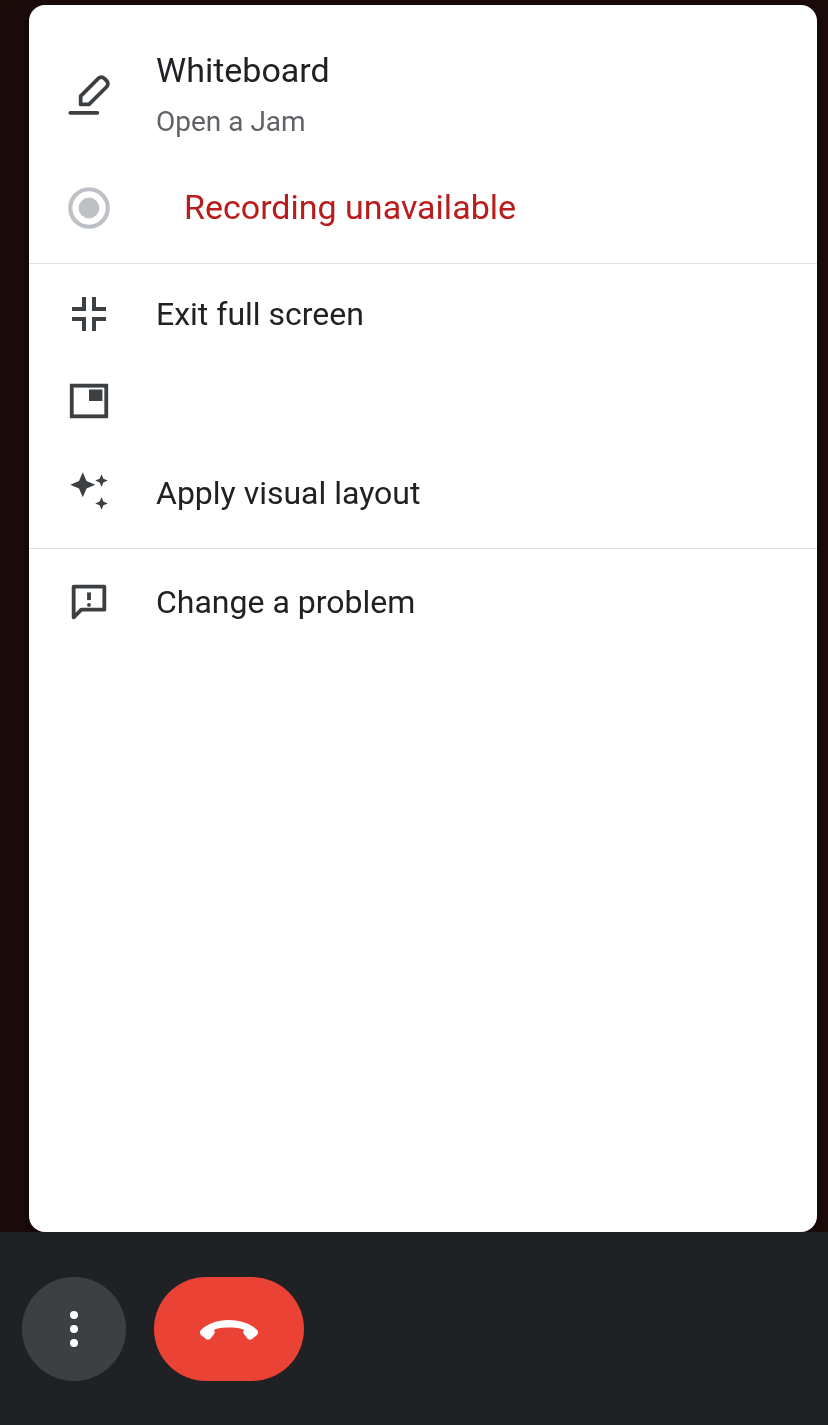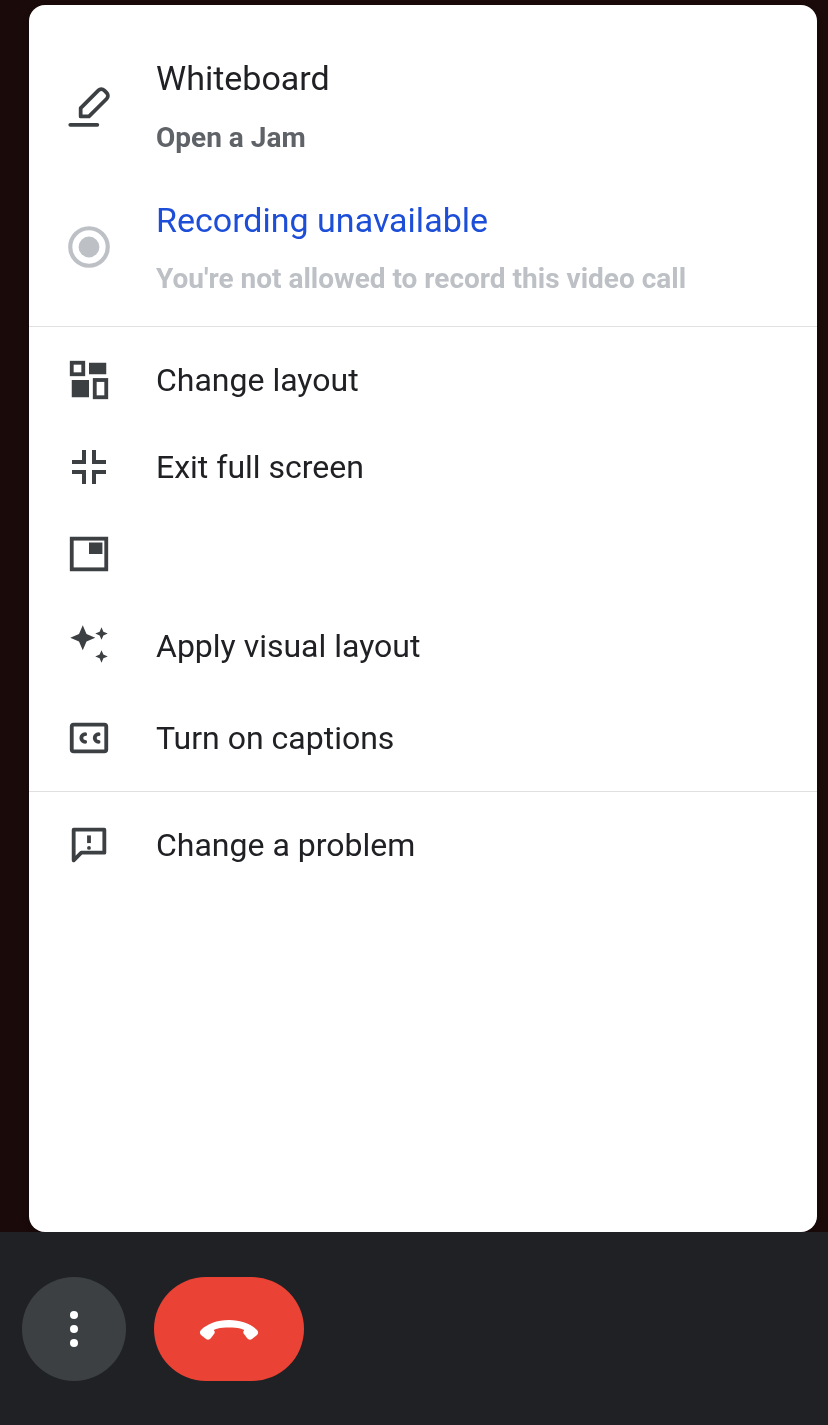--- a/index.html
+++ b/index.html
@@ -1,34 +1,34 @@
 <!DOCTYPE html>
 <html><head>
   <meta charset="utf-8">
   <style>
     * { margin:0; padding:0; box-sizing:border-box; }
     html, body { width:828px; height:1425px; overflow:hidden; }
     body { font-family:"Google Sans", Roboto, "Helvetica Neue", Arial, sans-serif; background:#1a0a0a; }
     .menu {
       position:absolute; left:29px; top:5px; width:788px; height:1227px;
       background:#fff; border-radius:16px; box-shadow:0 2px 6px rgba(0,0,0,.2);
-      display:flex; flex-direction:column; padding-top:30px;
+      display:flex; flex-direction:column; padding-top:22px;
     }
     .row {
       display:flex; align-items:center; width:100%;
       padding:22px 32px 22px 32px; cursor:pointer;
     }
     .row .icon-slot {
       width:55px; display:flex; align-items:center; justify-content:center; flex-shrink:0;
       color:#3c4043;
     }
     .row .texts { margin-left:40px; display:flex; flex-direction:column; min-width:0; }
     .title { font-size:34px; color:#202124; font-weight:400; line-height:1.25; }
-    .sub   { font-size:28px; color:#5f6368; font-weight:700; margin-top:20px; line-height:1.25; }
-    .disabled .title { color:#1d4ed8; }
+    .sub   { font-size:28px; color:#5f6368; font-weight:400; margin-top:12px; line-height:1.25; }
+    .disabled .title { color:#b91c1c;margin-left:28px; }
     .disabled .sub   { color:#bdc1c6; }
     .disabled .icon-slot { color:#bdc1c6; }
     .single .title { font-size:32px; }
     .divider { height:1px; background:#e0e0e0; width:100%; margin:8px 0; }
     .bottombar {
       position:absolute; left:0; right:0; bottom:0; height:193px;
       background:#202124; display:flex; align-items:center; padding-left:22px; gap:28px;
     }
     .more-btn {
       width:104px; height:104px; border-radius:52px; background:#3c4043;
@@ -59,39 +59,25 @@
 
   <div class="row disabled">
     <span class="icon-slot">
       <svg width="50" height="50" viewBox="0 0 24 24">
         <circle cx="12" cy="12" r="9" fill="none" stroke="currentColor" stroke-width="2"></circle>
         <circle cx="12" cy="12" r="5" fill="currentColor"></circle>
       </svg>
     </span>
     <span class="texts">
       <span class="title">Recording unavailable</span>
-      <span class="sub">You're not allowed to record this video call</span>
     </span>
   </div>
 
   <div class="divider"></div>
 
-  <div class="row single">
-    <span class="icon-slot">
-      <svg width="46" height="46" viewBox="0 0 24 24">
-        <rect x="3" y="3" width="6" height="6" fill="none" stroke="currentColor" stroke-width="2"></rect>
-        <rect x="12" y="3" width="9" height="6" fill="currentColor"></rect>
-        <rect x="3" y="12" width="9" height="9" fill="currentColor"></rect>
-        <rect x="15" y="12" width="6" height="9" fill="none" stroke="currentColor" stroke-width="2"></rect>
-      </svg>
-    </span>
-    <span class="texts">
-      <span class="title">Change layout</span>
-    </span>
-  </div>
 
   <div class="row single">
     <span class="icon-slot">
       <svg width="40" height="40" viewBox="0 0 24 24" stroke="currentColor" stroke-width="2.4" fill="none" stroke-linecap="square">
         <path d="M9 3v6H3 M15 3v6h6 M9 21v-6H3 M15 21v-6h6"></path>
       </svg>
     </span>
     <span class="texts">
       <span class="title">Exit full screen</span>
     </span>
@@ -112,31 +98,20 @@
         <path d="M9 2l1.8 4.2L15 8l-4.2 1.8L9 14l-1.8-4.2L3 8l4.2-1.8L9 2z"></path>
         <path d="M18 3l.9 2.1L21 6l-2.1.9L18 9l-.9-2.1L15 6l2.1-.9L18 3z"></path>
         <path d="M18 14l.9 2.1L21 17l-2.1.9L18 20l-.9-2.1L15 17l2.1-.9L18 14z"></path>
       </svg>
     </span>
     <span class="texts">
       <span class="title">Apply visual layout</span>
     </span>
   </div>
 
-  <div class="row single">
-    <span class="icon-slot">
-      <svg width="46" height="46" viewBox="0 0 24 24">
-        <rect x="3" y="5" width="18" height="14" rx="1" fill="none" stroke="currentColor" stroke-width="2"></rect>
-        <path fill="none" stroke="currentColor" stroke-width="2" stroke-linecap="round" d="M10 10a2 2 0 1 0 0 4 M17 10a2 2 0 1 0 0 4"></path>
-      </svg>
-    </span>
-    <span class="texts">
-      <span class="title">Turn on captions</span>
-    </span>
-  </div>
 
   <div class="divider"></div>
 
   <div class="row single">
     <span class="icon-slot">
       <svg width="46" height="46" viewBox="0 0 24 24">
         <path fill="none" stroke="currentColor" stroke-width="2" stroke-linejoin="round" d="M4 4h16v12H8l-4 4V4z"></path>
         <line x1="12" y1="7" x2="12" y2="11" stroke="currentColor" stroke-width="2"></line>
         <circle cx="12" cy="13.5" r="1" fill="currentColor"></circle>
       </svg>

